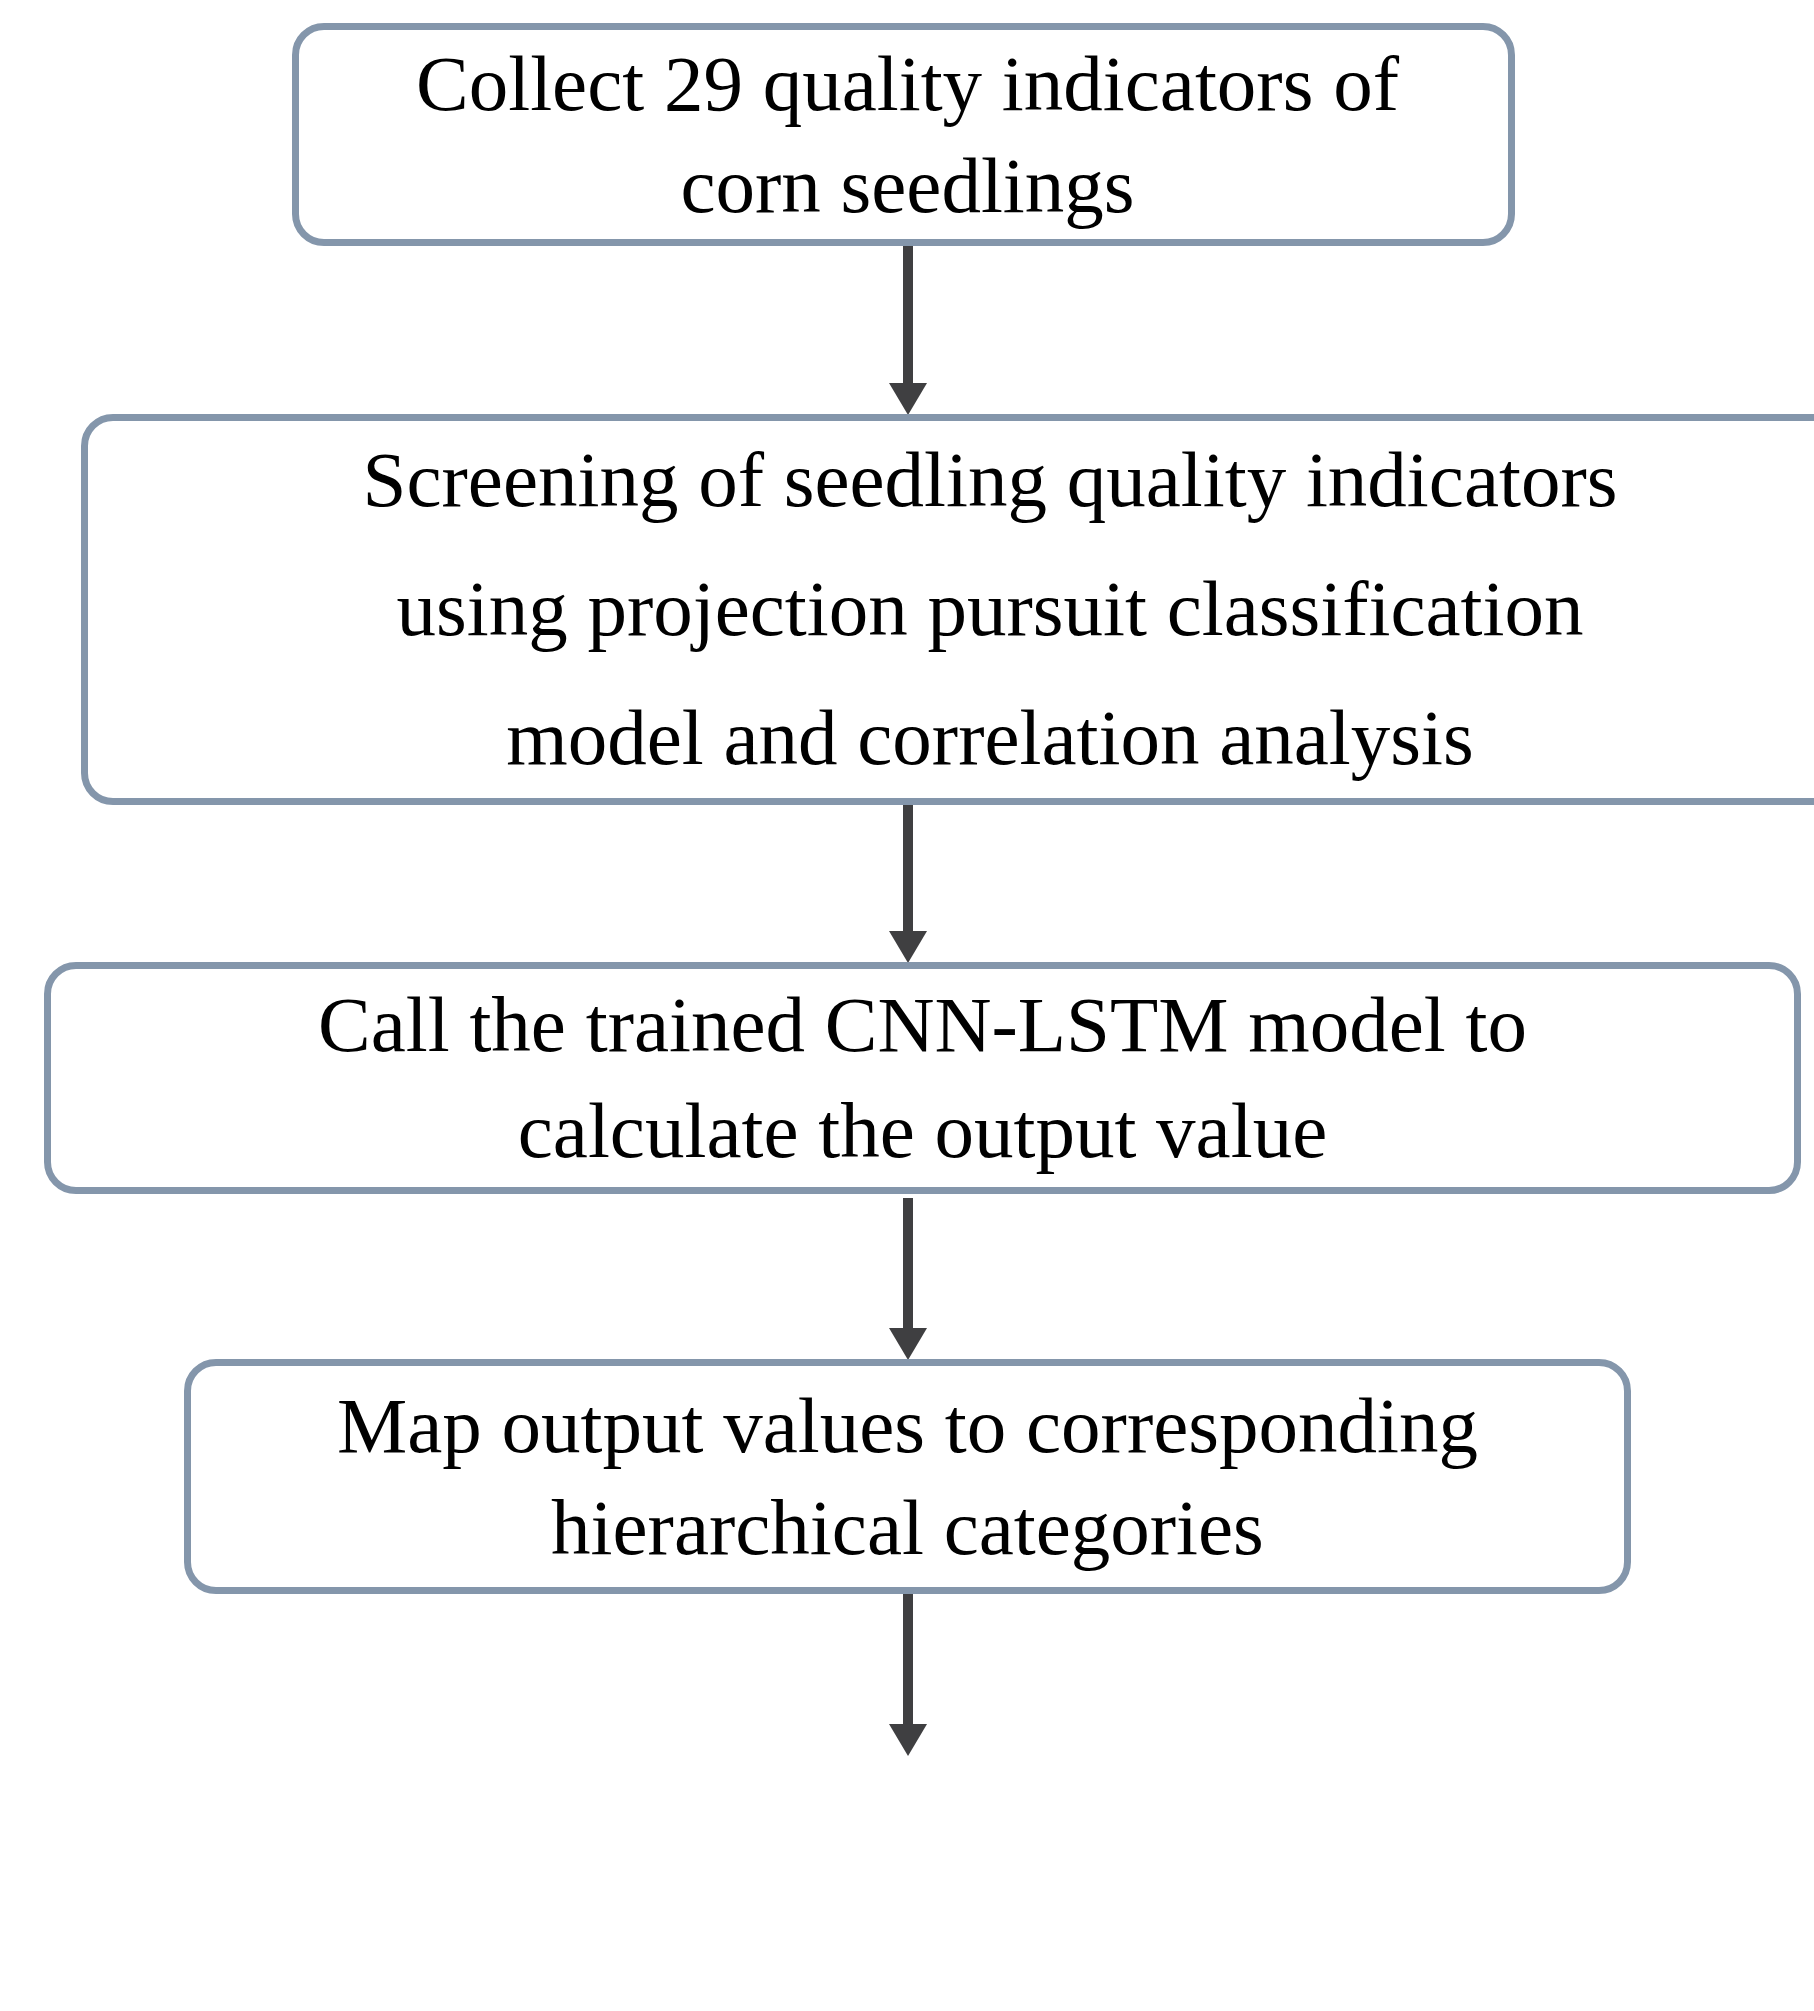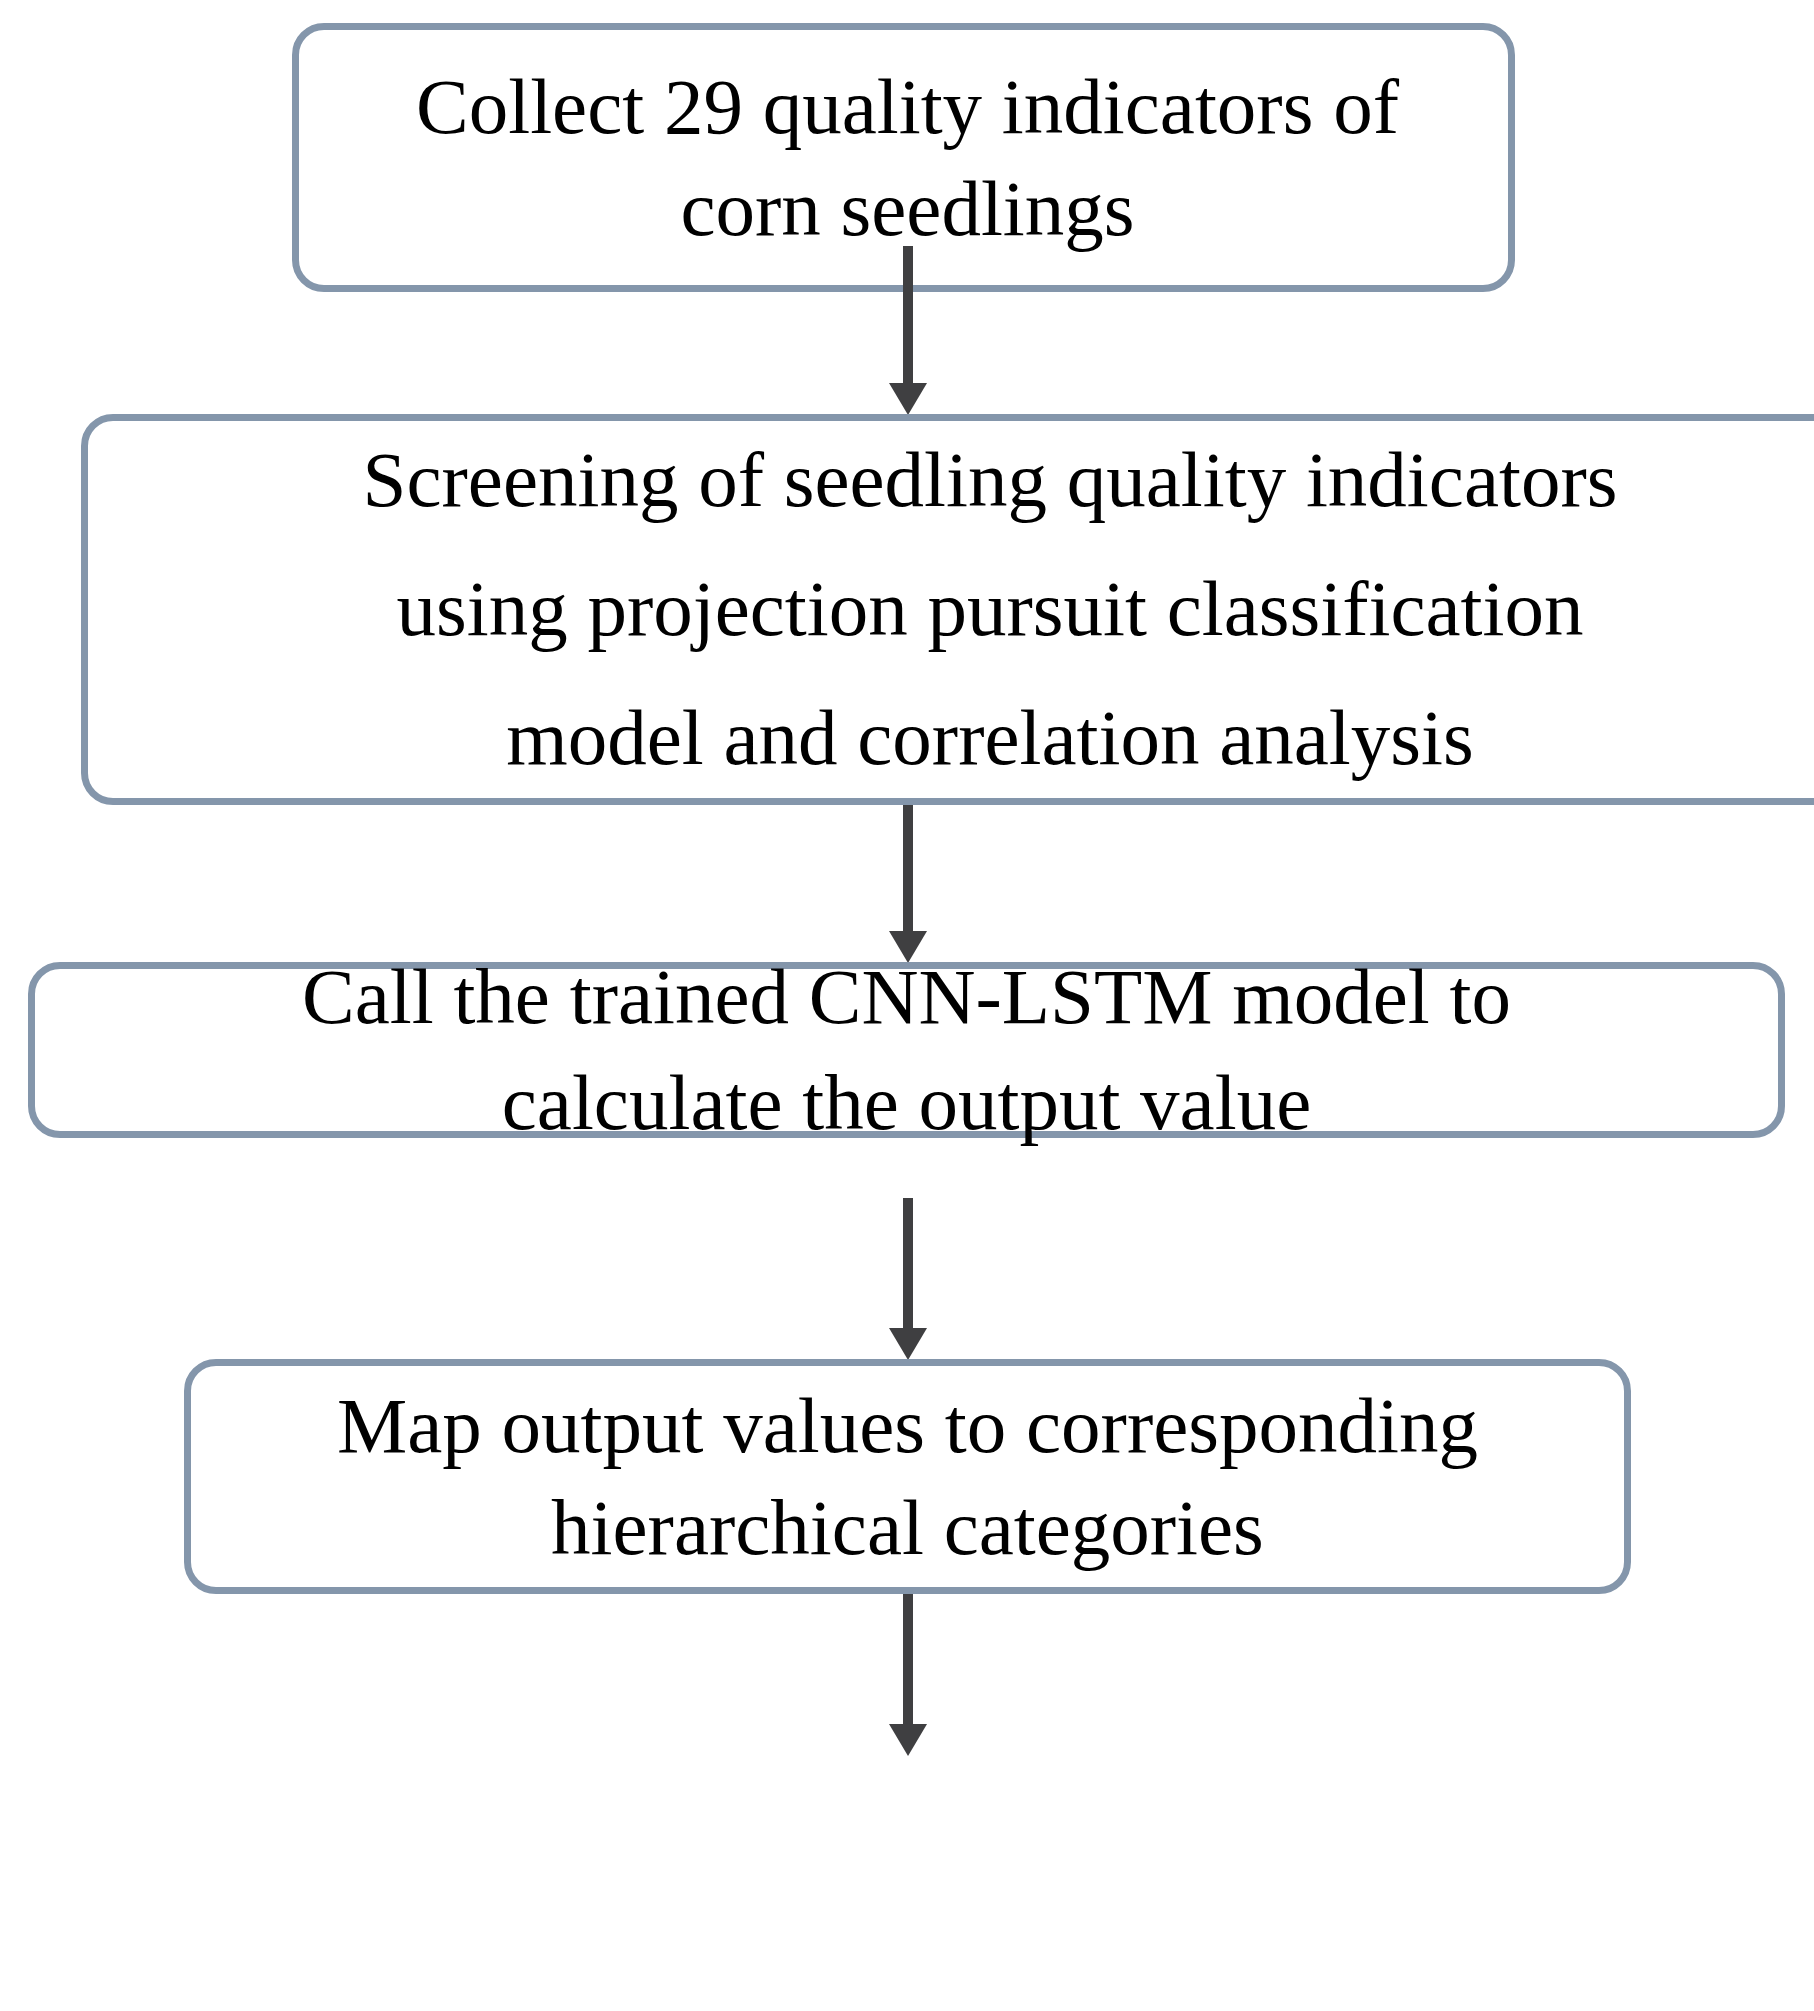--- a/index.html
+++ b/index.html
@@ -26,25 +26,25 @@
     align-items: center;
     justify-content: center;
     text-align: center;
   }
   .flow-box .box-label {
     white-space: pre-line;
     font-size: 79px;
     color: #000000;
   }
   
-  .box-1 { left: 292px; top: 23px;   width: 1223px; height: 269px; padding-left: 8px; }
+  .box-1 { left: 292px; top: 23px;   width: 1223px; height: 223px; padding-left: 8px; }
   .box-1 .box-label { line-height: 1.28; }
   .box-2 { left: 81px;  top: 414px;  width: 1782px; height: 391px; padding-left: 36px; }
   .box-2 .box-label { line-height: 1.63; }
-  .box-3 { left: 28px;  top: 962px;  width: 1757px; height: 176px; }
+  .box-3 { left: 44px;  top: 962px;  width: 1757px; height: 232px; }
   .box-3 .box-label { line-height: 1.34; }
   .box-4 { left: 184px; top: 1359px; width: 1447px; height: 235px; }
   .box-4 .box-label { line-height: 1.29; }
   .box-5 { left: 483px; top: 1755px; width: 849px;  height: 241px; }
   .box-5 .box-label { line-height: 1.3; }
 
   
   .arrow {
     position: absolute;
     left: 903px; 

